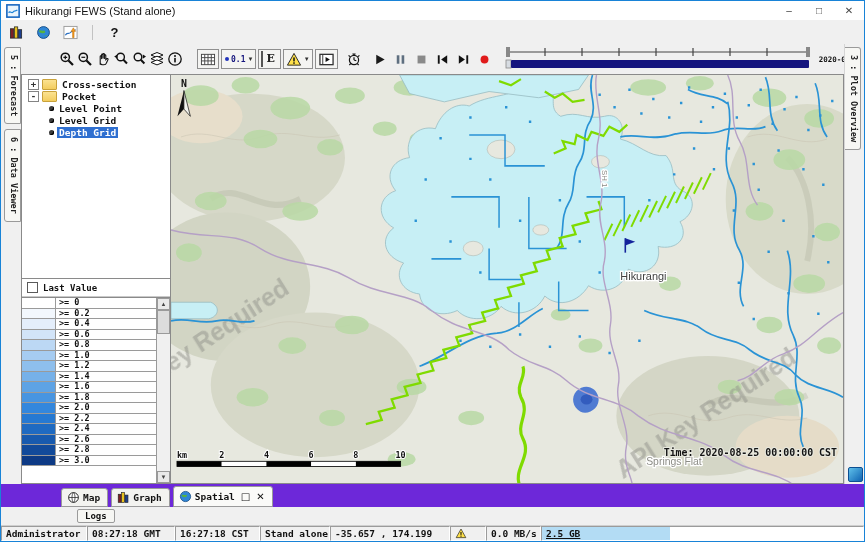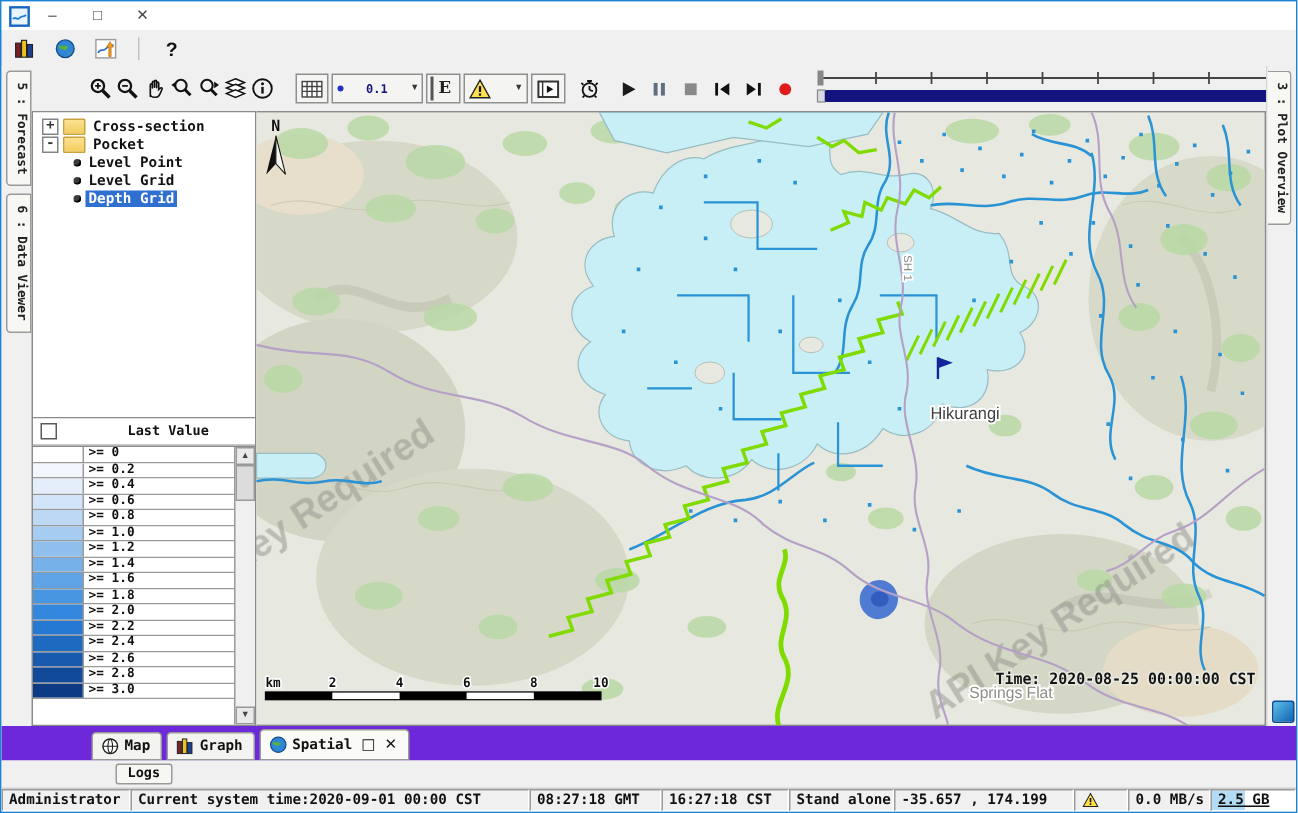--- a/index.html
+++ b/index.html
@@ -12,21 +12,21 @@
   .wc{width:30px;text-align:center;font-size:10px;color:#444;line-height:19px;cursor:default;}
   
   .menubar{height:18px;background:#f7f7f7;border-bottom:1px solid #e3e3e3;display:flex;align-items:center;padding-left:3px;flex:0 0 auto;}
   .menu-item{font-size:11px;color:#141414;padding:1px 8px;}
   
   .toolbar1{height:24px;display:flex;align-items:center;gap:6px;padding-left:5px;flex:0 0 auto;}
   .tsep{width:1px;height:15px;background:#c2c2c2;margin:0 5px;}
   .qmark{font:700 13px "Liberation Sans",sans-serif;color:#111;}
   .toolbar2{height:30px;display:flex;align-items:center;gap:2px;padding-left:38px;flex:0 0 auto;}
   .ti{width:21px;height:21px;display:flex;align-items:center;justify-content:center;}
-  .tbtn{border:1px solid #8f8f8f;background:#f4f4f2;height:20px;display:flex;align-items:center;justify-content:center;padding:0 2px;gap:14px;box-sizing:border-box;}
+  .tbtn{border:1px solid #8f8f8f;background:#f4f4f2;height:20px;display:flex;align-items:center;justify-content:center;padding:0 2px;gap:1px;box-sizing:border-box;}
   .dd{font-size:6px;color:#333;margin-left:1px;}
   .bluedot{width:4px;height:4px;border-radius:50%;background:#2233bb;margin:0 1px;}
   .thval{font:700 8px "DejaVu Sans Mono",monospace;color:#15157d;}
   .ebox{font:700 11px "DejaVu Serif",serif;color:#222;padding:0 3px;border-left:2px solid #555;line-height:16px;}
   .timeline{margin-left:10px;}
   .tdate{font:700 7.5px "DejaVu Sans Mono",monospace;color:#111;margin-left:5px;white-space:nowrap;}
   
   .main{flex:1;display:flex;min-height:0;}
   .lstrip{width:20px;flex:0 0 auto;display:flex;flex-direction:column;gap:5px;padding-top:3px;background:#f0f0f0;}
   .vtab{writing-mode:vertical-rl;text-orientation:sideways;font:700 8.5px "DejaVu Sans Mono",monospace;color:#222;
@@ -43,21 +43,21 @@
   .texp{width:9px;height:9px;flex:0 0 auto;border:1px solid #848484;background:#fff;font:700 9px/8px "DejaVu Sans Mono",monospace;text-align:center;color:#333;}
   .tfold{width:13px;height:9px;flex:0 0 auto;background:linear-gradient(#fbe291,#f3cd5e);border:1px solid #c9a23b;border-radius:1px;}
   .bullet{width:5px;height:5px;flex:0 0 auto;border-radius:50%;background:#3c3c3c;box-shadow:inset -1px -1px 0 #000;}
   .trow.leaf{padding-left:27px;}
   .tlab{padding:0 2px;}
   .trow.selected .tlab{background:#2f6fd0;color:#fff;}
   
   .legend{flex:1;display:flex;flex-direction:column;min-height:0;background:#fff;}
   .lvrow{height:17px;flex:0 0 auto;display:flex;align-items:center;gap:5px;padding-left:5px;border-bottom:1px solid #c9c9c9;}
   .cb{width:9px;height:9px;border:1px solid #5a5a5a;background:#fff;}
-  .lvlab{font:700 9px "DejaVu Sans Mono",monospace;color:#111;margin-left:42px;}
+  .lvlab{font:700 9px "DejaVu Sans Mono",monospace;color:#111;}
   .llist{flex:1;display:flex;min-height:0;border-top:1px solid #8a8a8a;}
   .lrows{flex:1;overflow:hidden;}
   .lrow{height:10.5px;display:flex;border-bottom:1px solid #9a9a9a;box-sizing:border-box;}
   .lsw{width:33px;flex:0 0 auto;border-right:1px solid #9a9a9a;}
   .llab{flex:1;font:700 8.5px/9.5px "DejaVu Sans Mono",monospace;color:#111;padding-left:3px;background:#fff;white-space:nowrap;}
   .sb{width:13px;flex:0 0 auto;display:flex;flex-direction:column;border-left:1px solid #9a9a9a;background:#f0f0f0;}
   .sb-btn{height:12px;border:1px solid #9a9a9a;background:#e9e9e9;font-size:6px;line-height:10px;text-align:center;color:#444;box-sizing:border-box;}
   .sb-track{flex:1;position:relative;}
   .sb-thumb{position:absolute;top:0;left:0;right:0;height:24px;background:#dcdcdc;border:1px solid #9a9a9a;box-sizing:border-box;}
   
@@ -79,20 +79,21 @@
 </head>
 <body>
 
 <div class="app">
 
   <div class="titlebar">
     <svg width="14" height="14" viewBox="0 0 16 16">
       <rect x="1" y="1" width="14" height="14" fill="#eaf4fc" stroke="#1565c0" stroke-width="1.8"></rect>
       <path d="M3 10c1.8-2.8 3.4 1.4 5-.8s3.3-.4 5-2.4" stroke="#1b82d8" stroke-width="1.4" fill="none"></path>
     </svg>
+    <div class="title">Hikurangi FEWS  (Stand alone)</div>
     <div class="win-controls">
       <span class="wc">–</span>
       <span class="wc">□</span>
       <span class="wc">✕</span>
     </div>
   </div>
 
 
   <div class="toolbar1">
     <span class="ti">
@@ -570,21 +571,20 @@
       <span class="tabglyph">✕</span>
     </div>
   </div>
 
   <div class="logsrow">
     <span class="logs-btn">Logs</span>
   </div>
 
   <div class="statusbar">
     <div class="scell" style="width:86px">Administrator</div>
-    <div class="scell" style="width:266px">Current system time:2020-09-01 00:00 CST</div>
     <div class="scell" style="width:88px">08:27:18 GMT</div>
     <div class="scell" style="width:85px">16:27:18 CST</div>
     <div class="scell" style="width:70px">Stand alone</div>
     <div class="scell" style="width:120px">-35.657 , 174.199</div>
     <div class="scell" style="width:36px">
       <svg width="12" height="11" viewBox="0 0 16 16">
         <path d="M8 1.5L15 14H1z" fill="#ffe14a" stroke="#222"></path>
         <rect x="7.2" y="5.8" width="1.6" height="4.2" fill="#111"></rect>
           <rect x="7.2" y="11" width="1.6" height="1.6" fill="#111"></rect>
       </svg>

